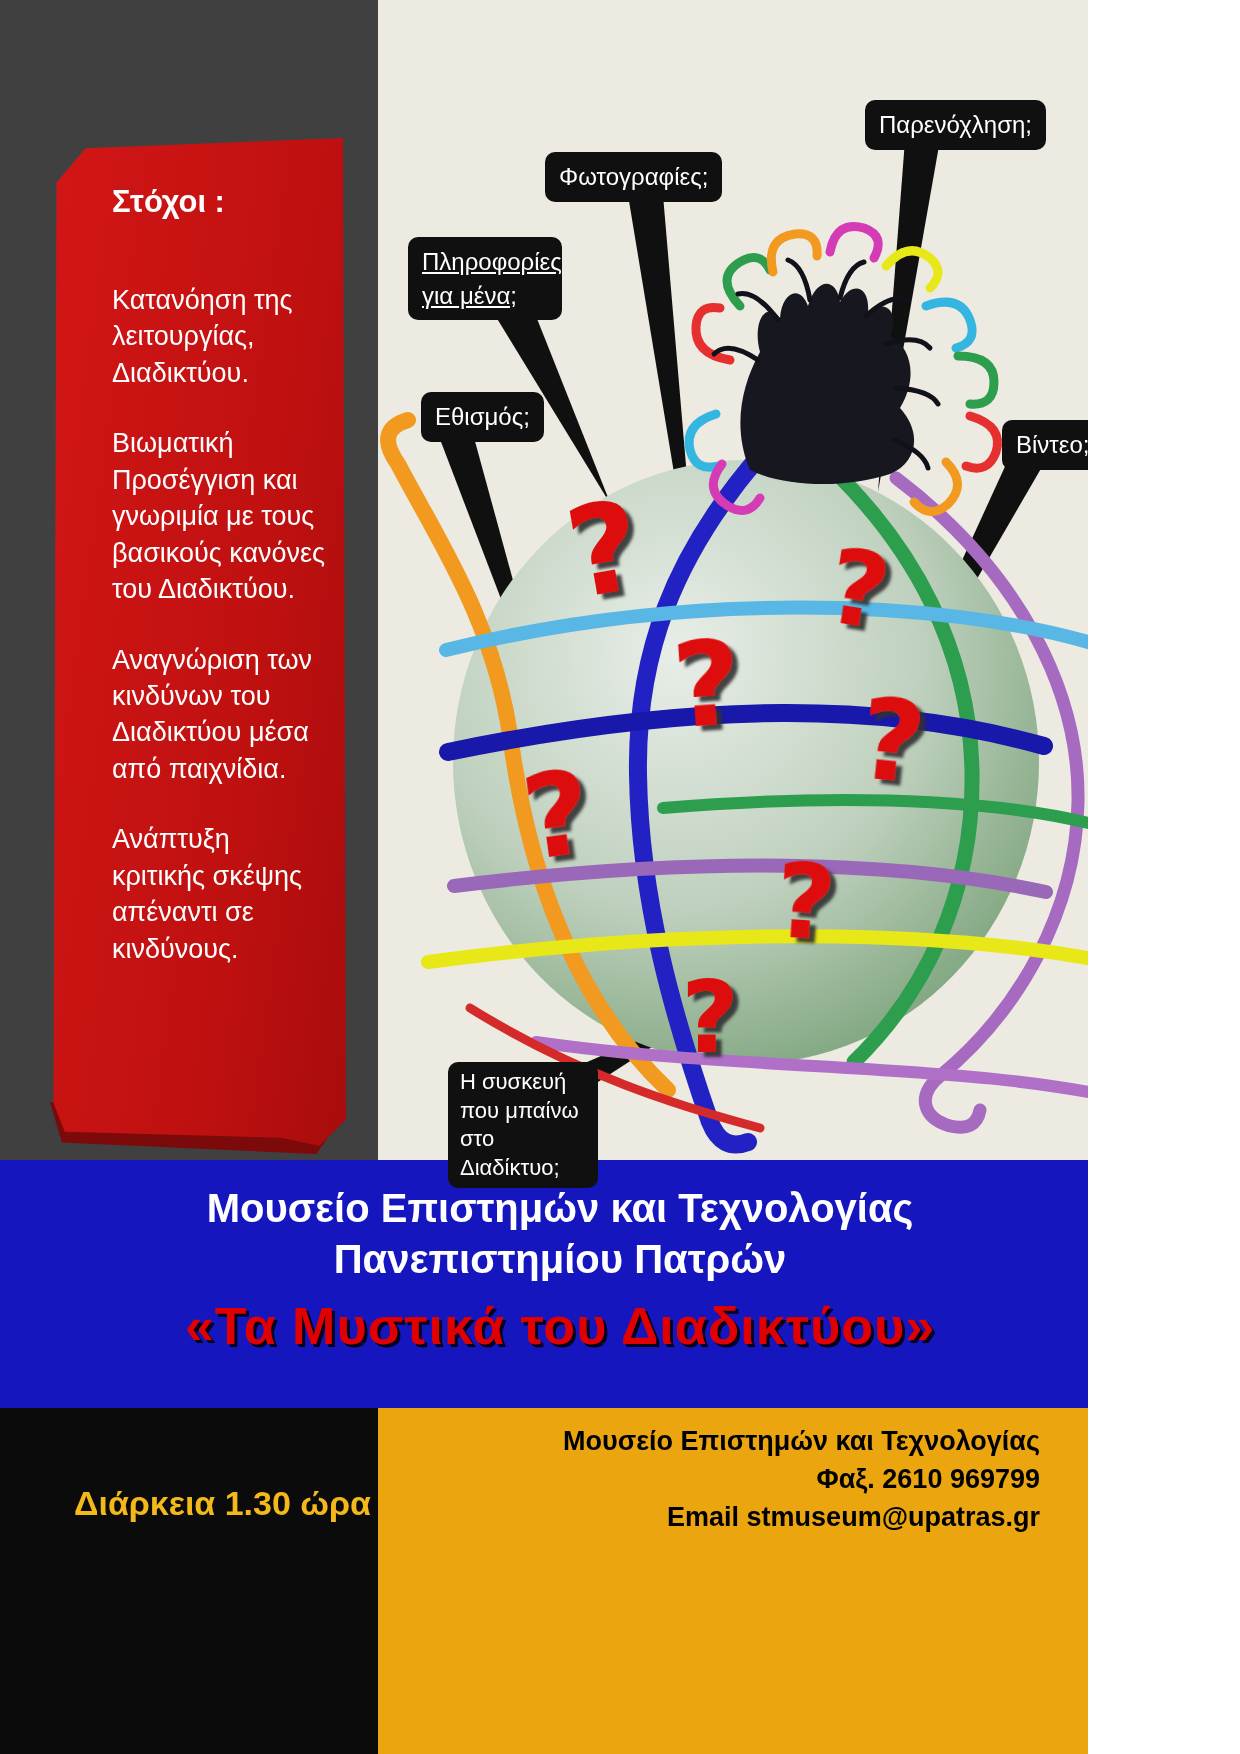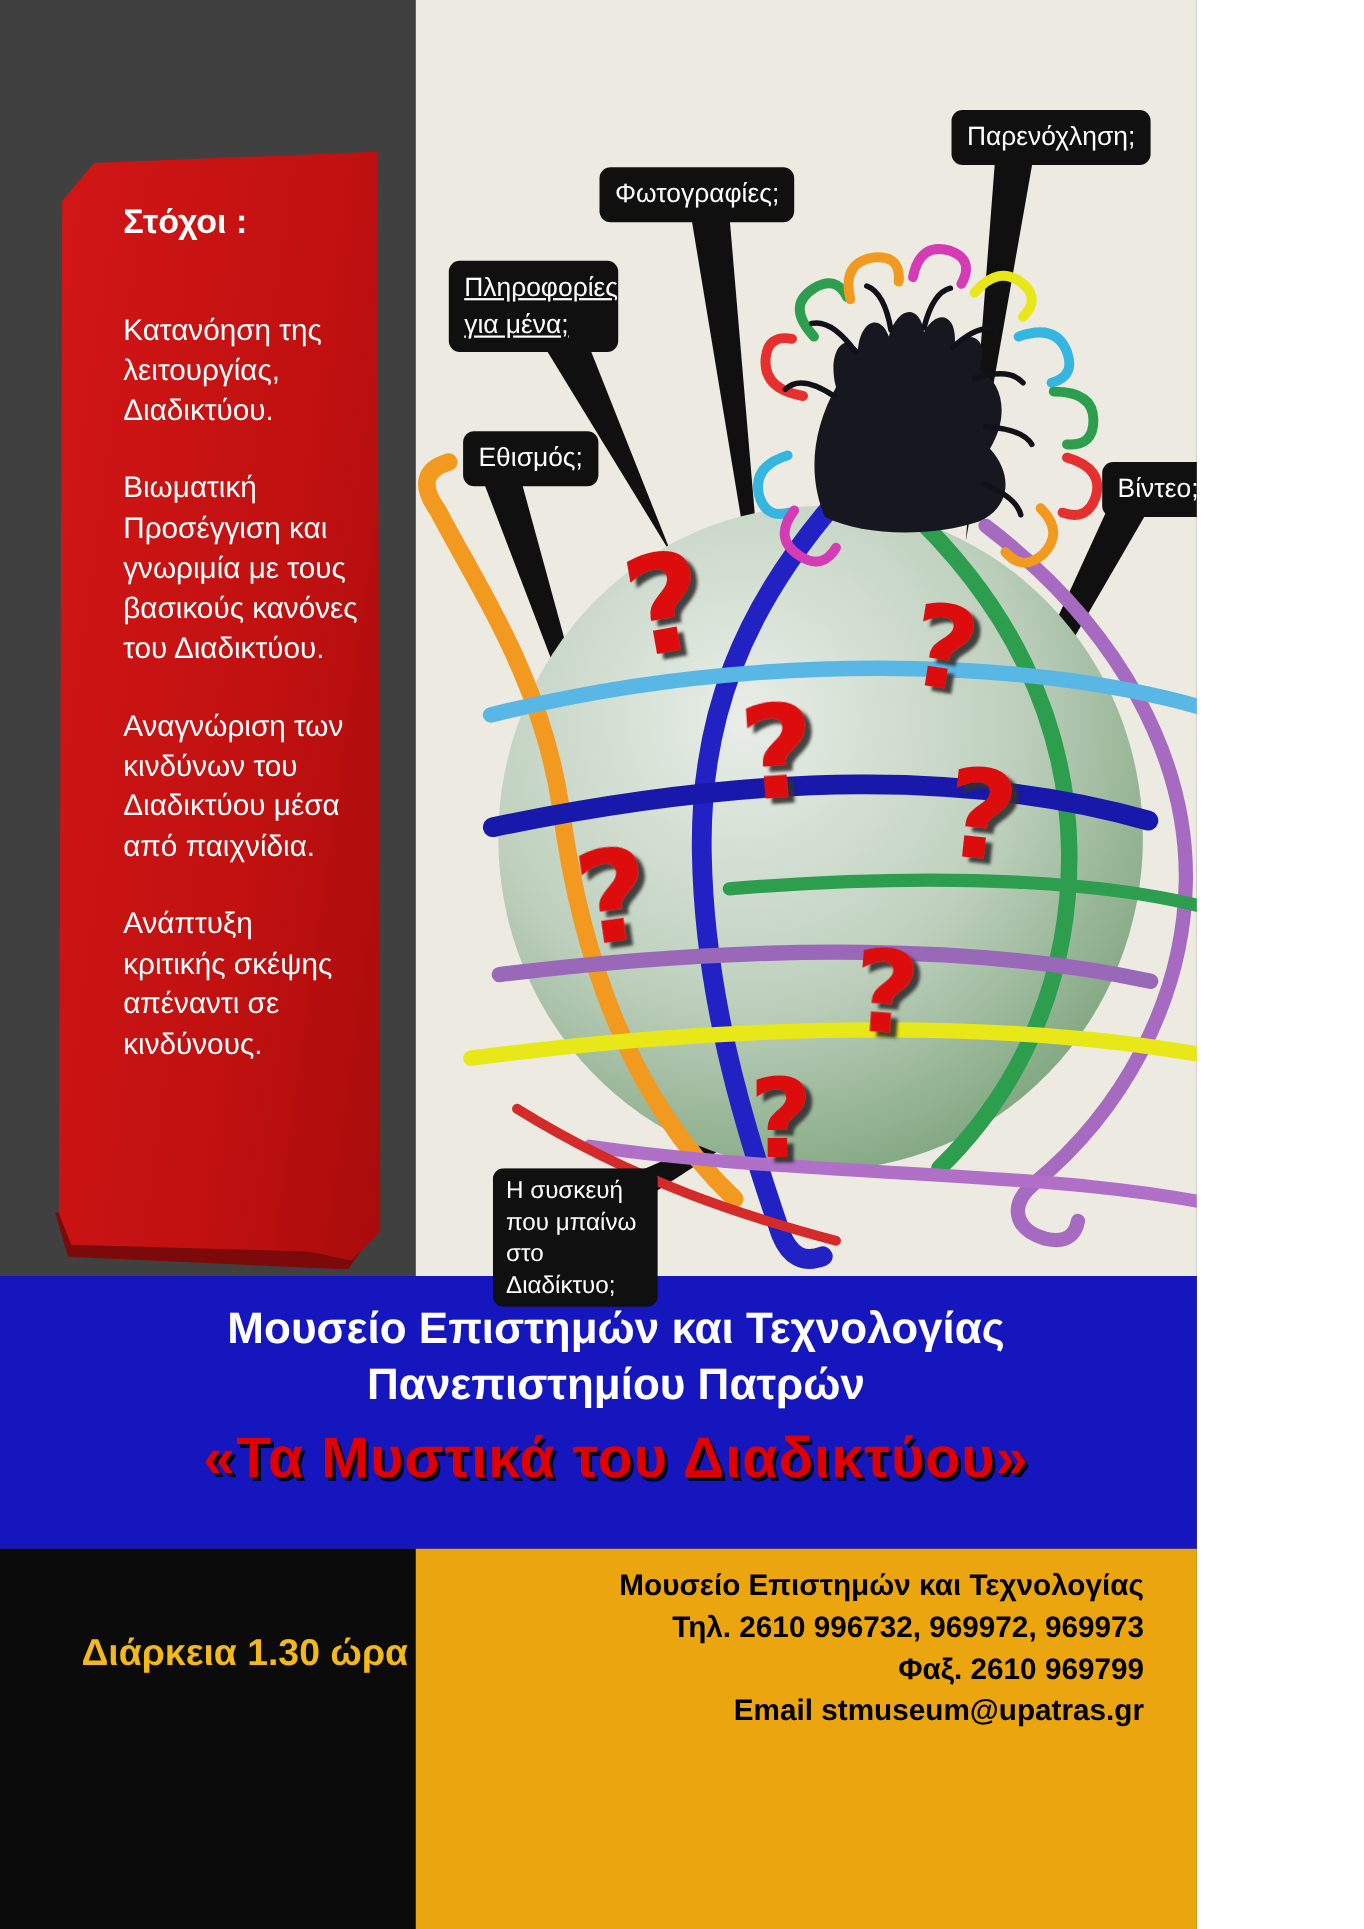--- a/index.html
+++ b/index.html
@@ -209,18 +209,17 @@
     <div class="museum-line2">Πανεπιστημίου Πατρών</div>
     <div class="program-title">«Τα Μυστικά του Διαδικτύου»</div>
   </div>
 
   <div class="footer-left">
     <div class="duration">Διάρκεια  1.30 ώρα</div>
   </div>
 
   <div class="yellow-band">
     <div class="contact-line">Μουσείο Επιστημών και Τεχνολογίας</div>
-    <div class="contact-line">Τηλ. 2610 996732, 969972, 969973</div>
     <div class="contact-line">Φαξ. 2610 969799</div>
     <div class="contact-line">Email stmuseum@upatras.gr</div>
   </div>
 
 </div>
 
 </body></html>

